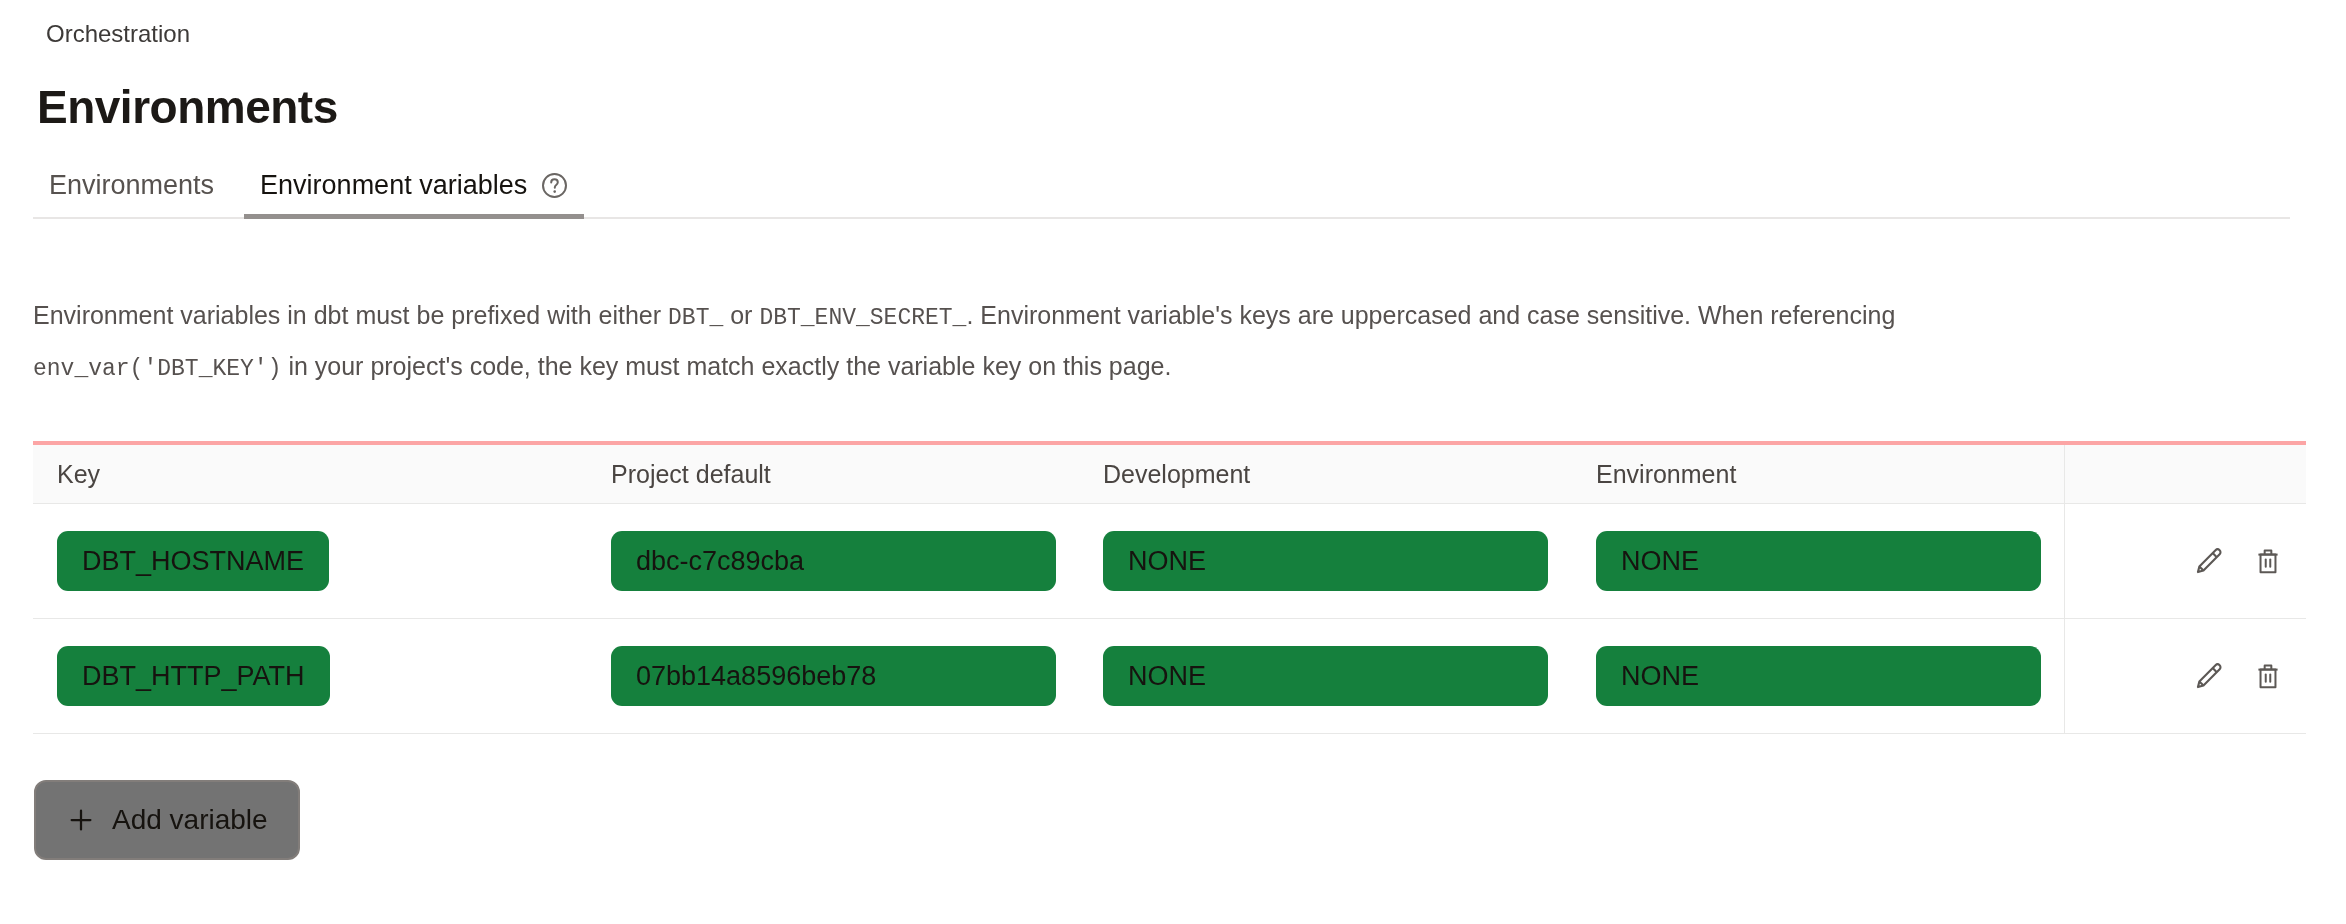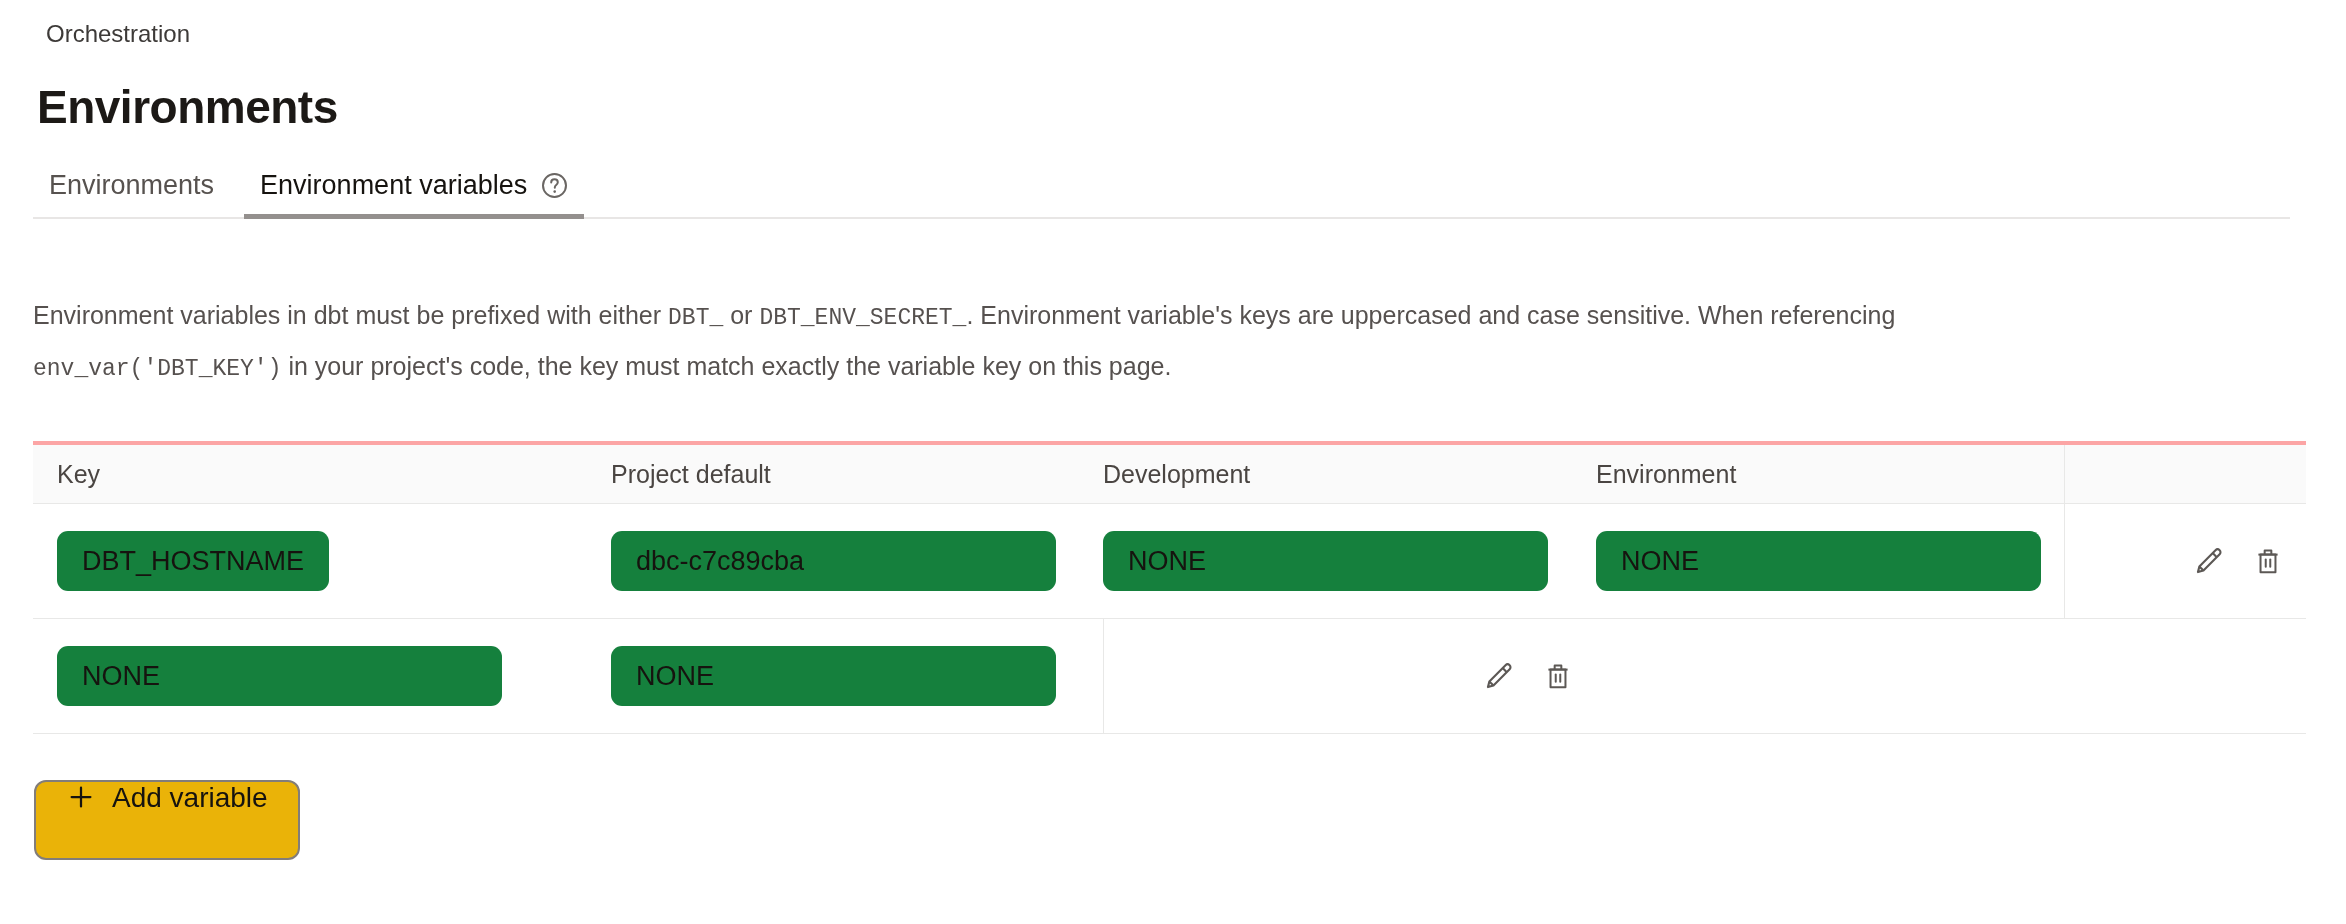--- a/index.html
+++ b/index.html
@@ -120,25 +120,25 @@
     margin: 0;
     cursor: pointer;
     display: flex;
     align-items: center;
   }
   .icon-btn svg { display: block; }
 
   .add-btn {
     margin: 46px 0 0 1px;
     display: inline-flex;
-    align-items: flex-start;
+    align-items: center;
     gap: 16px;
     height: 80px;
     padding: 0 30px;
-    background: #eab308;
+    background: #737373;
     border: 2px solid #827d7a;
     border-radius: 12px;
     font-family: "Liberation Sans", sans-serif;
     font-size: 28px;
     font-weight: 500;
     color: #16130f;
     cursor: pointer;
   }
 </style>
 </head>
@@ -203,20 +203,26 @@
             <path d="M6.4 7.2h11.2v13.2H6.4z"></path>
             <path d="M10.3 10.8v5.6" stroke-linecap="round"></path>
             <path d="M13.7 10.8v5.6" stroke-linecap="round"></path>
           </svg>
         </button>
       </div>
     </div>
 
     <div class="t-row">
       <div class="cell">
+        <span class="pill">DBT_HTTP_PATH</span>
+      </div>
+      <div class="cell">
+        <span class="pill wide">07bb14a8596beb78</span>
+      </div>
+      <div class="cell">
         <span class="pill wide">NONE</span>
       </div>
       <div class="cell">
         <span class="pill wide">NONE</span>
       </div>
       <div class="cell cell-actions">
         <button class="icon-btn">
           <svg width="34" height="34" viewBox="0 0 24 24" fill="none" stroke="#5c5855" stroke-width="1.5" stroke-linejoin="round">
             <path d="M4.2 19.8l1-4L16.6 4.4a2.05 2.05 0 0 1 2.9 2.9L8.1 18.7l-3.9 1.1z"></path>
             <path d="M14.6 6.4l2.9 2.9"></path>

